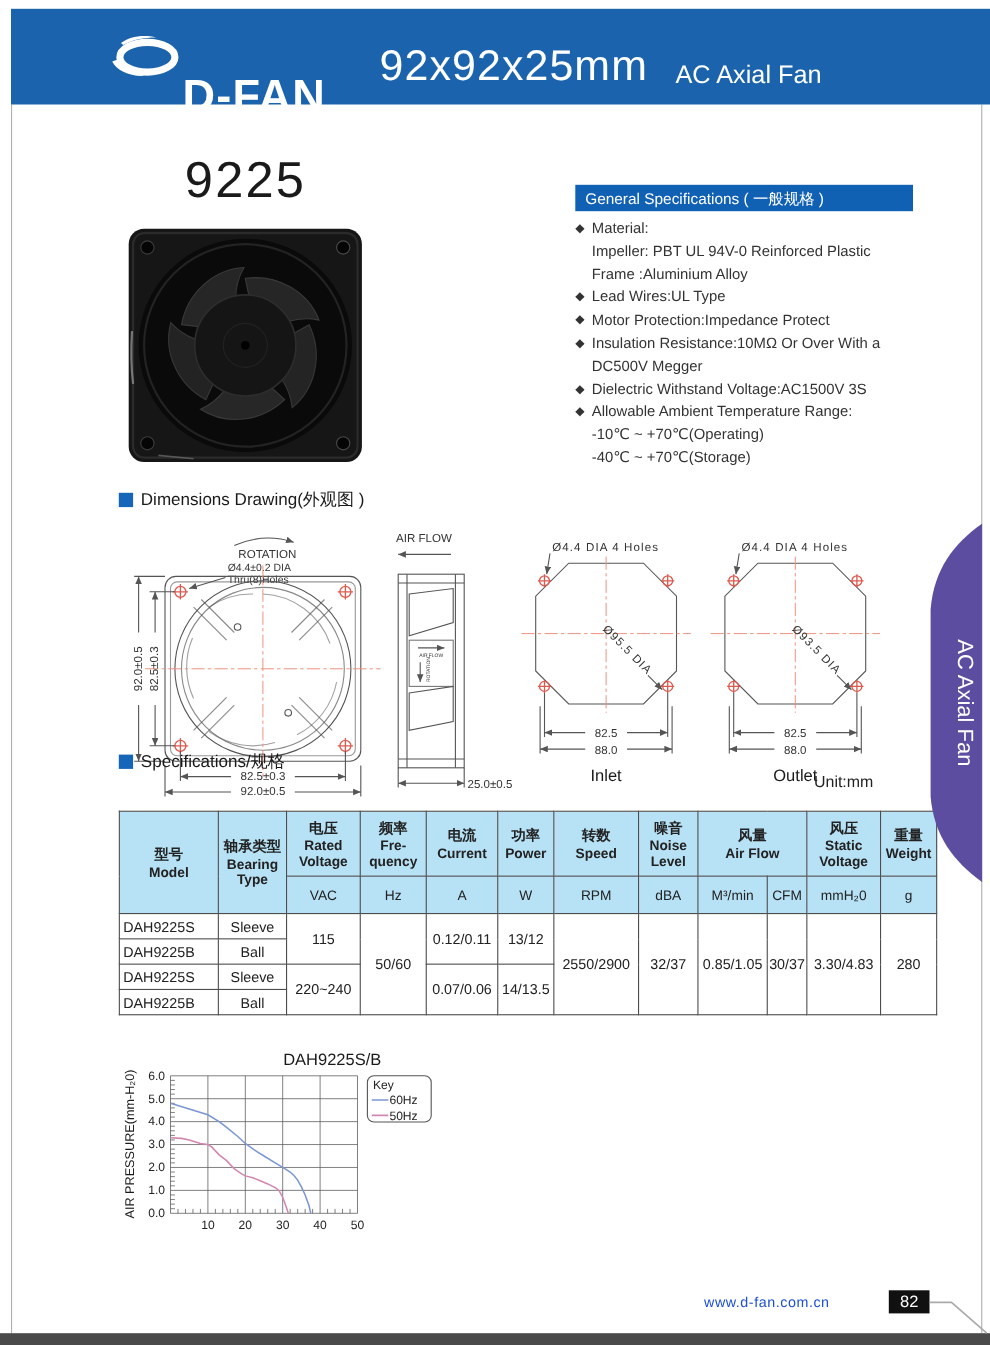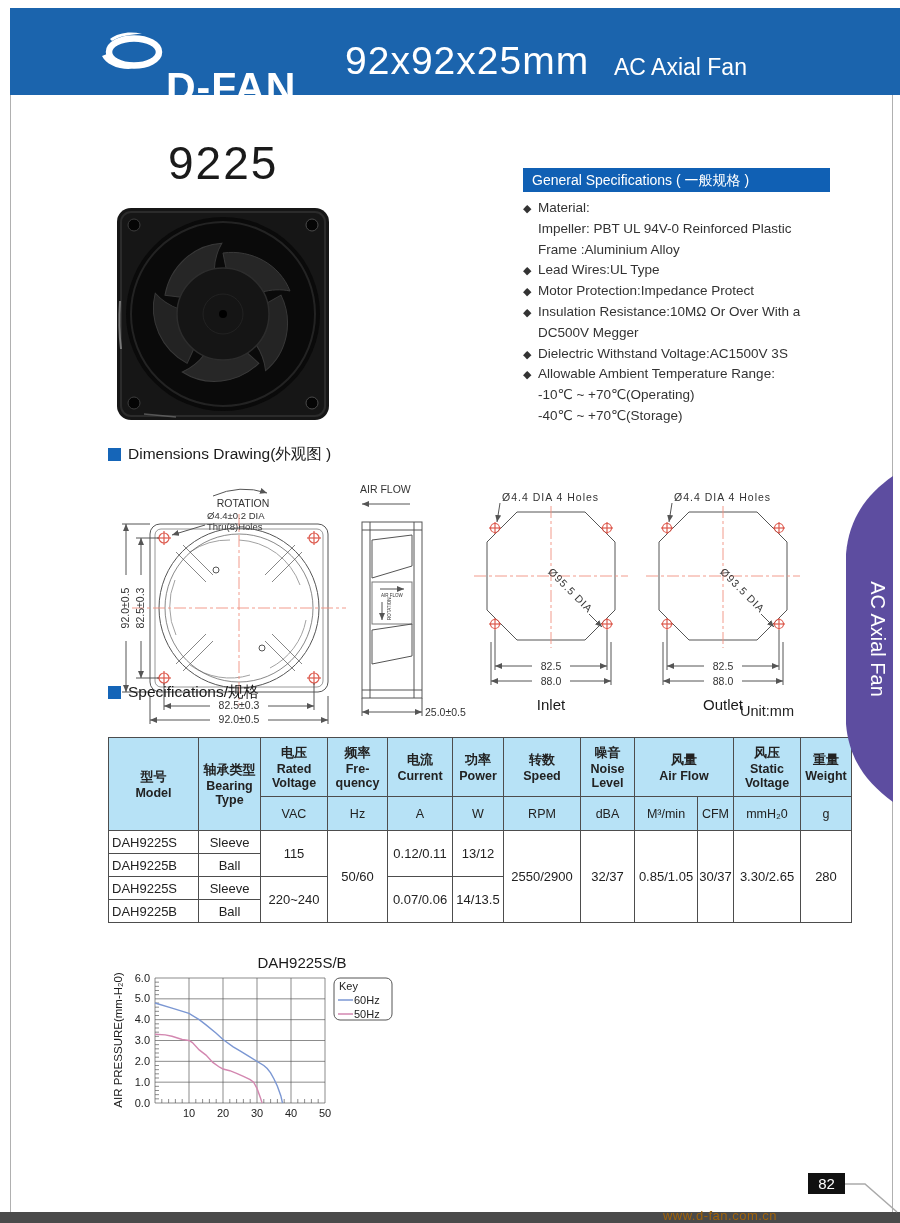--- a/index.html
+++ b/index.html
@@ -51,21 +51,21 @@
   
   .cgrid{stroke:#5a5a5a;stroke-width:0.7;}
   .ctick{font-size:11px;fill:#222;}
   .ctitle{font-size:15px;fill:#1a1a1a;}
   .cylab{font-size:11.5px;fill:#1a1a1a;}
   .clegend{font-size:11px;fill:#222;}
   .legend-box{fill:none;stroke:#555;stroke-width:1;rx:6;}
   
   #side-tab-text{font-size:20px;fill:#fff;}
   
-  #footer-url{position:absolute;left:640px;top:1176px;width:160px;text-align:center;font-size:13px;color:#a16207;letter-spacing:0.5px;text-decoration:none;display:block;margin-top:32px;}
+  #footer-url{position:absolute;left:640px;top:1176px;width:160px;text-align:left;font-size:13px;color:#1d4ed8;letter-spacing:0.5px;text-decoration:none;display:block;}
   #page-number{position:absolute;left:808px;top:1173px;width:37px;height:21px;background:var(--page-number-bg);
                color:#fff;font-size:15px;line-height:21px;text-align:center;}
 </style>
 </head>
 <body>
 
 <div id="page">
 
   <div id="page-border"></div>
   <div id="bottom-bar"></div>
@@ -455,21 +455,21 @@
         <td class="model-cell">DAH9225S</td>
         <td>Sleeve</td>
         <td rowspan="2">115</td>
         <td rowspan="4">50/60</td>
         <td rowspan="2">0.12/0.11</td>
         <td rowspan="2">13/12</td>
         <td rowspan="4">2550/2900</td>
         <td rowspan="4">32/37</td>
         <td rowspan="4">0.85/1.05</td>
         <td rowspan="4">30/37</td>
-        <td rowspan="4">3.30/2.65</td>
+        <td rowspan="4">3.30/4.83</td>
         <td rowspan="4">280</td>
       </tr>
       <tr>
         <td class="model-cell">DAH9225B</td>
         <td>Ball</td>
       </tr>
       <tr>
         <td class="model-cell">DAH9225S</td>
         <td>Sleeve</td>
         <td rowspan="2">220~240</td>

